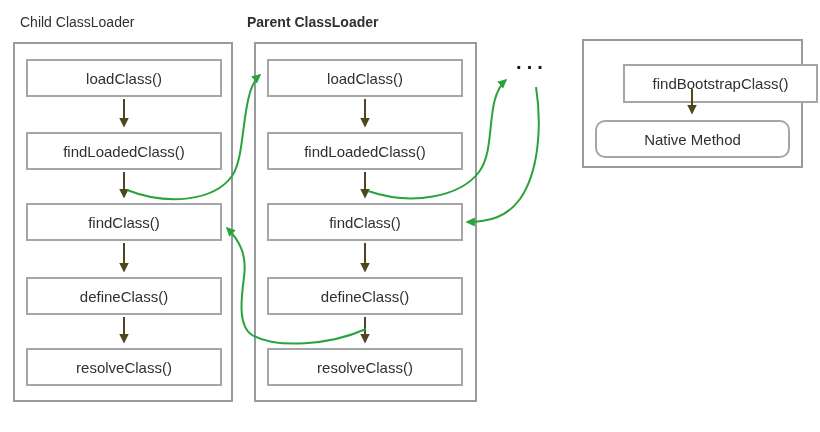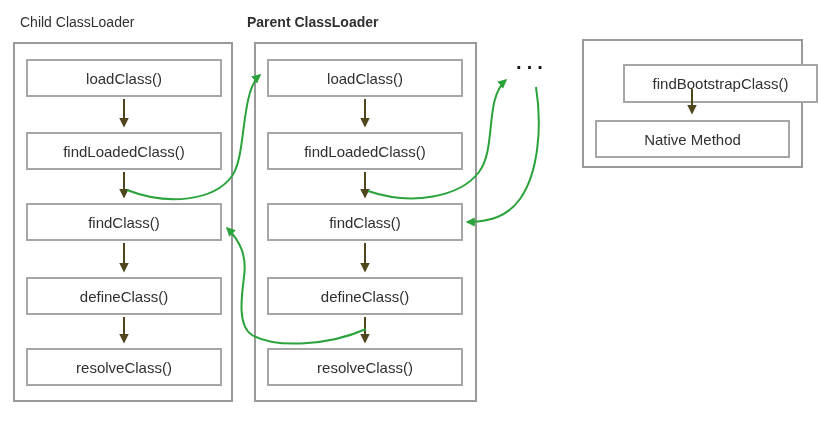--- a/index.html
+++ b/index.html
@@ -83,21 +83,21 @@
   <div class="mbox" style="left:26px; top:277px; width:196px; height:38px;">defineClass()</div>
   <div class="mbox" style="left:26px; top:348px; width:196px; height:38px;">resolveClass()</div>
 
   <div class="mbox" style="left:267px; top:59px; width:196px; height:38px;">loadClass()</div>
   <div class="mbox" style="left:267px; top:132px; width:196px; height:38px;">findLoadedClass()</div>
   <div class="mbox" style="left:267px; top:203px; width:196px; height:38px;">findClass()</div>
   <div class="mbox" style="left:267px; top:277px; width:196px; height:38px;">defineClass()</div>
   <div class="mbox" style="left:267px; top:348px; width:196px; height:38px;">resolveClass()</div>
 
   <div class="mbox" style="left:595px; top:64px; width:195px; height:39px;margin-left:28px;">findBootstrapClass()</div>
-  <div class="mbox" style="left:595px; top:120px; width:195px; height:38px;">Native Method</div>
+  <div class="mbox" style="left:595px; top:120px; width:195px; height:38px;border-radius:10px;">Native Method</div>
 
   <div class="ellipsis" style="left:516px; top:56px;">···</div>
 
   <svg class="arrows-layer" viewBox="0 0 820 432">
     <defs>
       <marker id="flowHead" viewBox="0 0 10 10" refX="8.5" refY="5" markerWidth="5" markerHeight="5" orient="auto" markerUnits="strokeWidth">
         <path d="M0,0 L10,5 L0,10 Z" class="flow-fill"></path>
       </marker>
       <marker id="delegHead" viewBox="0 0 10 10" refX="8.5" refY="5" markerWidth="4.6" markerHeight="4.6" orient="auto" markerUnits="strokeWidth">
         <path d="M0,0 L10,5 L0,10 Z" class="deleg-fill"></path>

